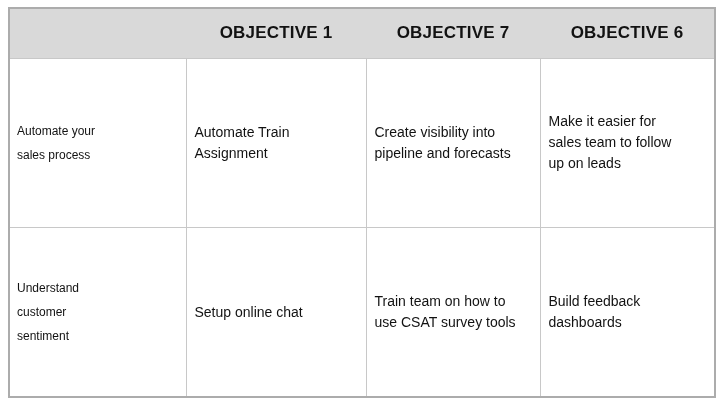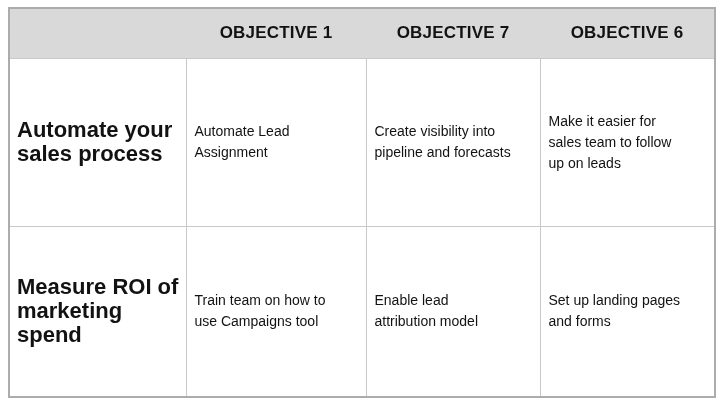--- a/index.html
+++ b/index.html
@@ -51,22 +51,22 @@
     white-space: pre-line;
   }
   tbody th, tbody td {
     border: 1.5px solid var(--grid);
     vertical-align: middle;
     text-align: left;
     white-space: pre-line;
     background: #ffffff;
   }
   tbody th.rowhead {
-    font-size: 22px;
-    font-weight: 700;
+    font-size: 12px;
+    font-weight: 400;
     line-height: 24px;
     padding: 2px 4px 2px 7px;
   }
   tbody td.cell {
     font-size: 14px;
     font-weight: 400;
     line-height: 21px;
     padding: 2px 8px 2px 8px;
   }
 </style>
@@ -86,33 +86,33 @@
         <th></th>
         <th>OBJECTIVE 1</th>
         <th>OBJECTIVE 7</th>
         <th>OBJECTIVE 6</th>
       </tr>
     </thead>
     <tbody>
       <tr class="r0">
         <th class="rowhead">Automate your
 sales process</th>
-        <td class="cell">Automate Lead
+        <td class="cell">Automate Train
 Assignment</td>
         <td class="cell">Create visibility into
 pipeline and forecasts</td>
         <td class="cell">Make it easier for
 sales team to follow
 up on leads</td>
       </tr>
-      <tr class="r1">
-        <th class="rowhead">Measure ROI of
-marketing spend</th>
+      <tr class="r2">
+        <th class="rowhead">Understand
+customer
+sentiment</th>
+        <td class="cell">Setup online chat</td>
         <td class="cell">Train team on how to
-use Campaigns tool</td>
-        <td class="cell">Enable lead
-attribution model</td>
-        <td class="cell">Set up landing pages
-and forms</td>
+use CSAT survey tools</td>
+        <td class="cell">Build feedback
+dashboards</td>
       </tr>
     </tbody>
   </table>
 </div>
 
 </body></html>

